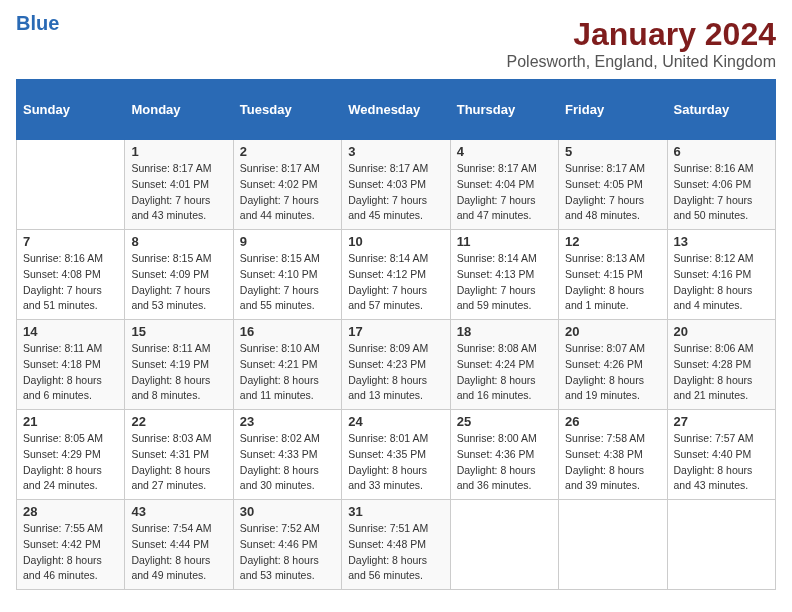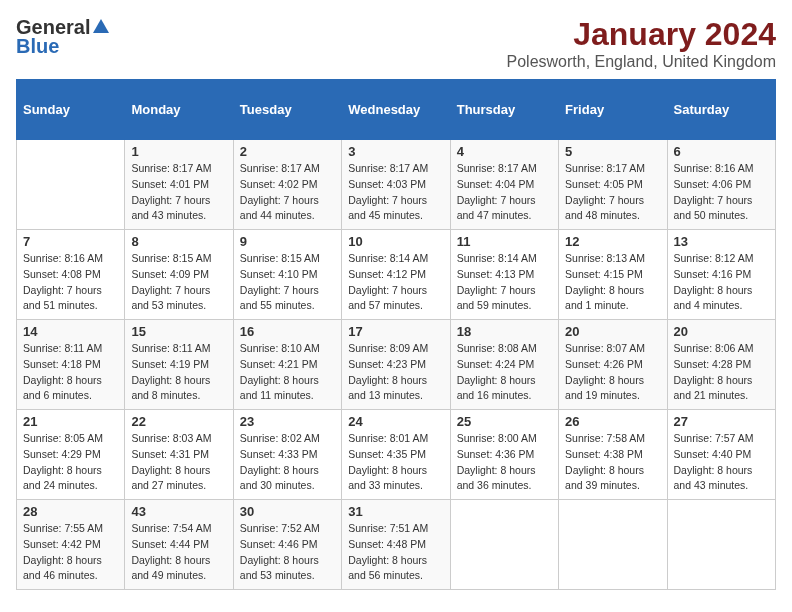--- a/index.html
+++ b/index.html
@@ -71,26 +71,20 @@
     }
     .empty-cell {
       background: #fff !important;
     }
   </style>
 </head>
 <body>
 
 <div class="header-area">
   <div class="logo">
-    <div style="display:flex; align-items:center;">
-      <span style="font-size:20px; font-weight:bold; color:#333;">General</span>
-      <svg width="20" height="20" viewBox="0 0 20 20" style="margin-left:1px; margin-top:-2px;">
-        <polygon points="10,2 18,16 2,16" fill="#2a6ab5"></polygon>
-      </svg>
-    </div>
     <span style="font-size:20px; font-weight:bold; color:#2a6ab5; margin-top:-4px;">Blue</span>
   </div>
   <div class="title-area">
     <div class="month-title">January 2024</div>
     <div class="location-title">Polesworth, England, United Kingdom</div>
   </div>
 </div>
 
 <table>
   <thead>

